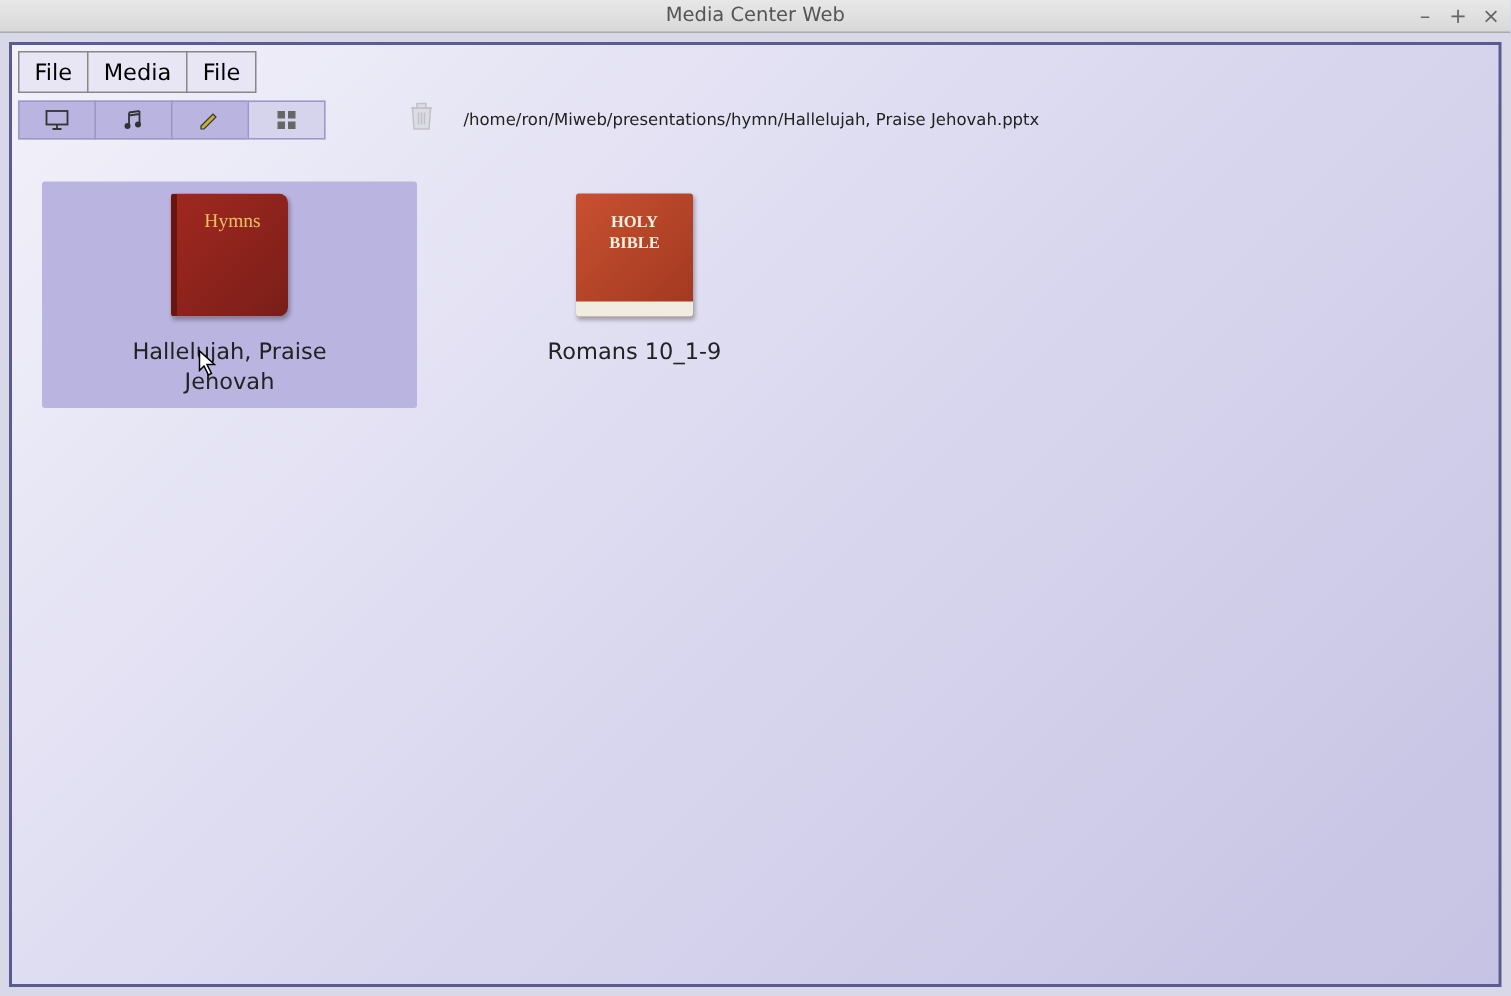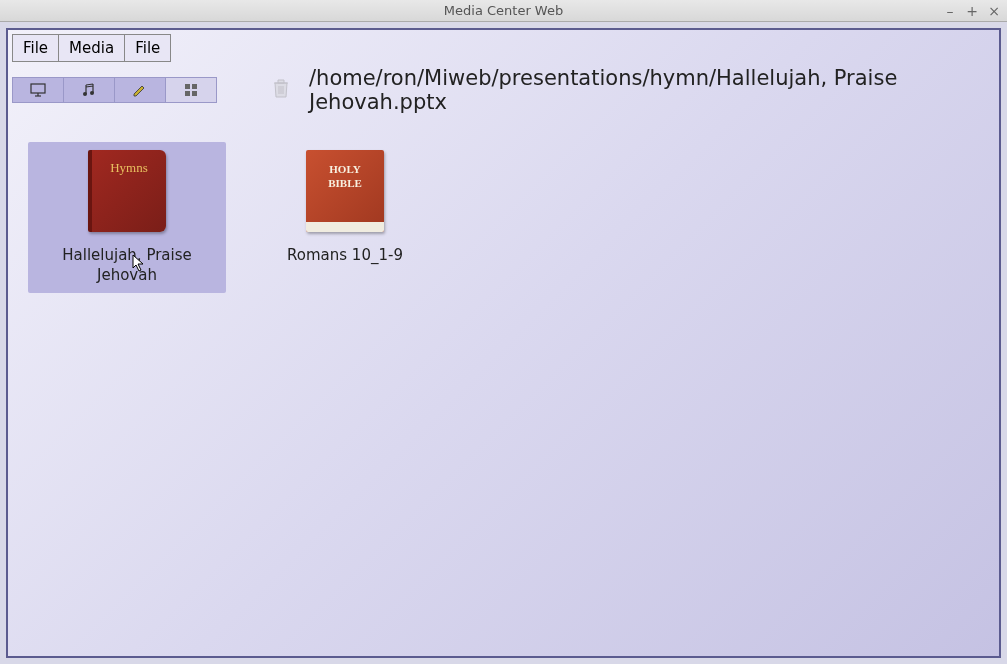--- a/index.html
+++ b/index.html
@@ -91,34 +91,34 @@
       margin-left: 55px;
       gap: 18px;
       flex: 1;
     }
     .trash-icon {
       opacity: 0.4;
       font-size: 20px;
       color: #666;
     }
     .path-text {
-      font-size: 21px;
+      font-size: 11px;
       color: #222;
       font-weight: 500;
     }
     .content-area {
       flex: 1;
       padding: 20px 20px;
       display: flex;
       gap: 20px;
       align-items: flex-start;
       position: relative;
     }
     .file-item {
-      width: 198px;
+      width: 250px;
       padding: 8px;
       display: flex;
       flex-direction: column;
       align-items: center;
       cursor: pointer;
       border-radius: 2px;
     }
     .file-item.selected {
       background: #b9b5e0;
     }

